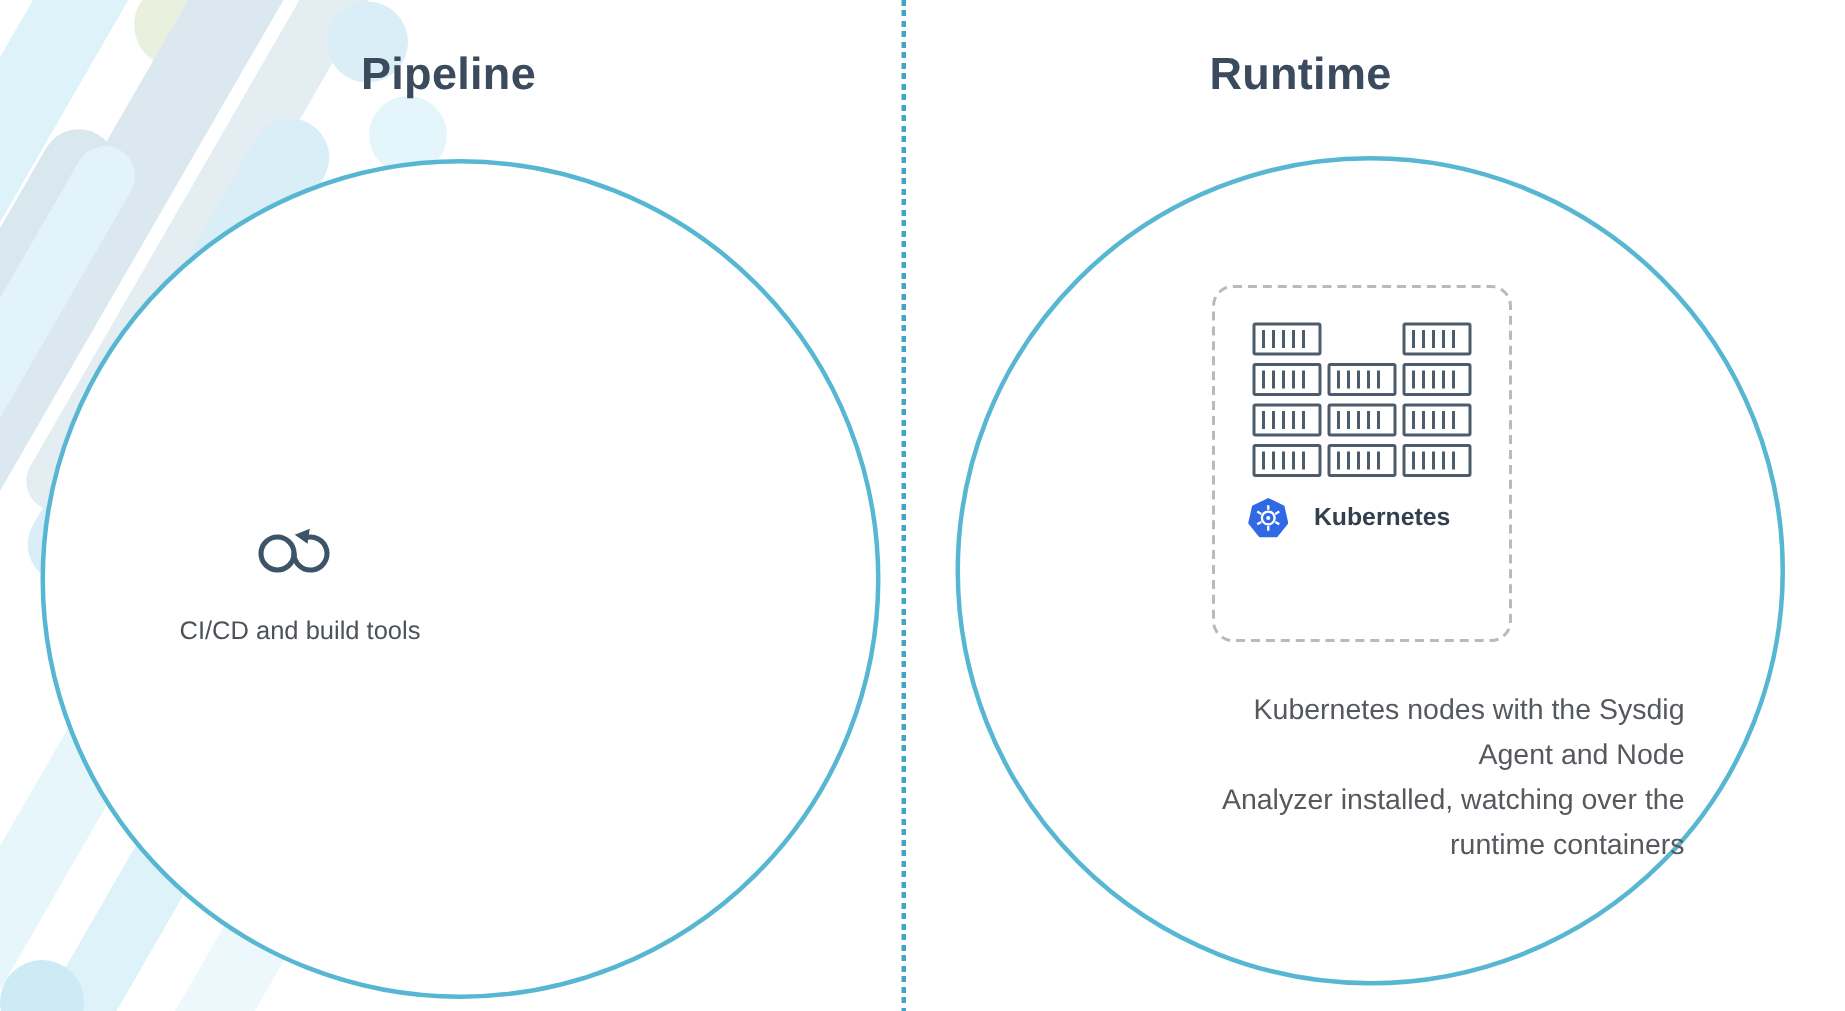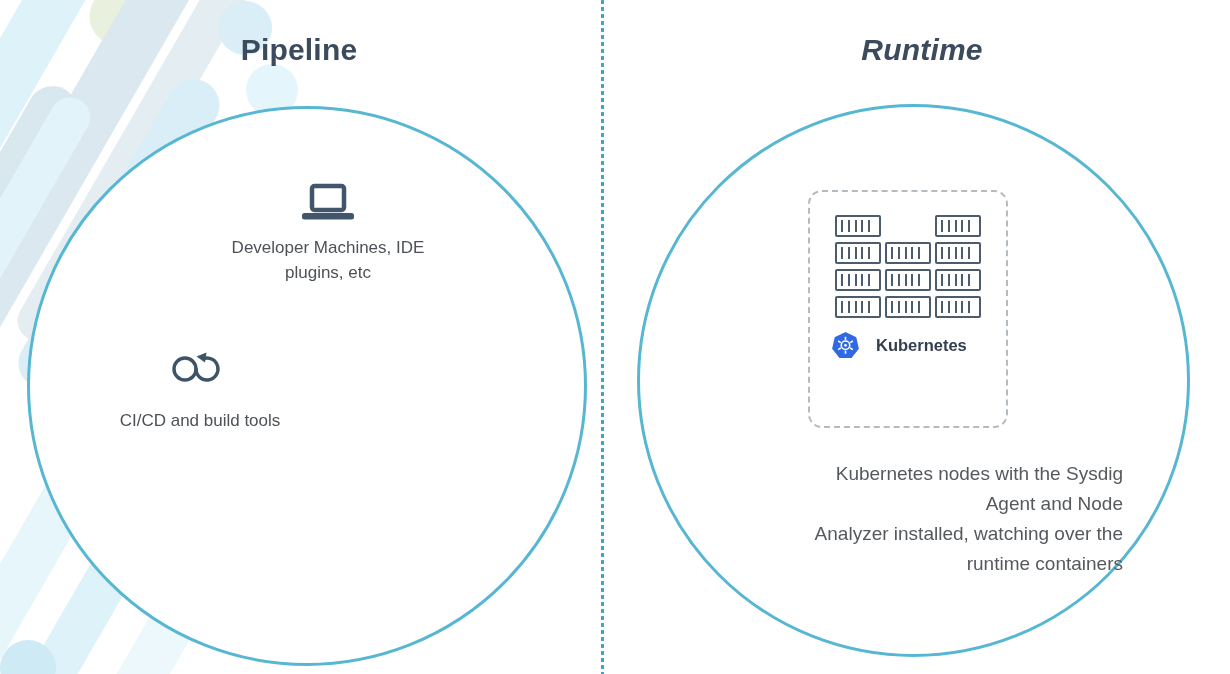--- a/index.html
+++ b/index.html
@@ -26,21 +26,21 @@
   
   .big-circle{position:absolute; background:#ffffff; border:3px solid #57b7d3; border-radius:50%; z-index:1; box-sizing:border-box;}
   #pipeline-circle{left:27px; top:106px; width:560px; height:560px;}
   #runtime-circle{left:637px; top:104px; width:553px; height:553px;}
   #divider{position:absolute; left:601px; top:0; width:3px; height:674px; z-index:1;
            background:repeating-linear-gradient(to bottom, #3fa6c6 0 4px, transparent 4px 7px);}
 
   .section-title{position:absolute; top:33px; width:520px; text-align:center; z-index:2;
                  font-size:30px; font-weight:700; color:#3b4a5c; letter-spacing:0.2px;}
   #title-left{left:39px;}
-  #title-right{left:662px;font-style:italic;}
+  #title-right{left:607px;}
 
   
   .p-item{position:absolute; z-index:2; text-align:center;}
   .p-item .lbl{white-space:pre-line; font-size:17px; line-height:25px; color:#4d5258;}
   #p-item-1{left:220px; top:183px; width:216px;}
   #p-item-1 .lbl{margin-top:12px;}
   #p-item-2{left:88px; top:342px; width:224px;}
   #p-item-2 .lbl{margin-top:24px;}
   #p-item-3{left:186px; top:474px; width:224px;}
   #p-item-3 .lbl{margin-top:14px;}
@@ -81,28 +81,20 @@
   <div class="blob bg-h"></div>
   <div class="blob bg-l"></div>
 
   <div class="big-circle" id="pipeline-circle"></div>
   <div class="big-circle" id="runtime-circle"></div>
   <div id="divider"></div>
 
   <div class="section-title" id="title-left">Pipeline</div>
   <div class="section-title" id="title-right">Runtime</div>
 
-  <div class="p-item" id="p-item-1">
-    <svg class="p-icon" width="56" height="40" viewBox="0 0 56 40">
-      <rect x="12" y="3" width="32" height="24" rx="2.5" fill="none" stroke="#42566b" stroke-width="4.5"></rect>
-      <rect x="2" y="30" width="52" height="6.5" rx="2.5" fill="#42566b"></rect>
-    </svg>
-    <div class="lbl">Developer Machines, IDE
-plugins, etc</div>
-  </div>
 
   <div class="p-item" id="p-item-2">
     <svg class="p-icon" width="58" height="42" viewBox="0 0 56 42">
       <circle cx="13" cy="27" r="11" fill="none" stroke="#3d5468" stroke-width="3.4"></circle>
       <path d="M24 27 A11 11 0 1 0 31.2 16.7" fill="none" stroke="#3d5468" stroke-width="3.4" stroke-linecap="round"></path>
       <polygon points="24.5,14.5 34.5,10.5 33,20.5" fill="#3d5468"></polygon>
     </svg>
     <div class="lbl">CI/CD and build tools</div>
   </div>
 

